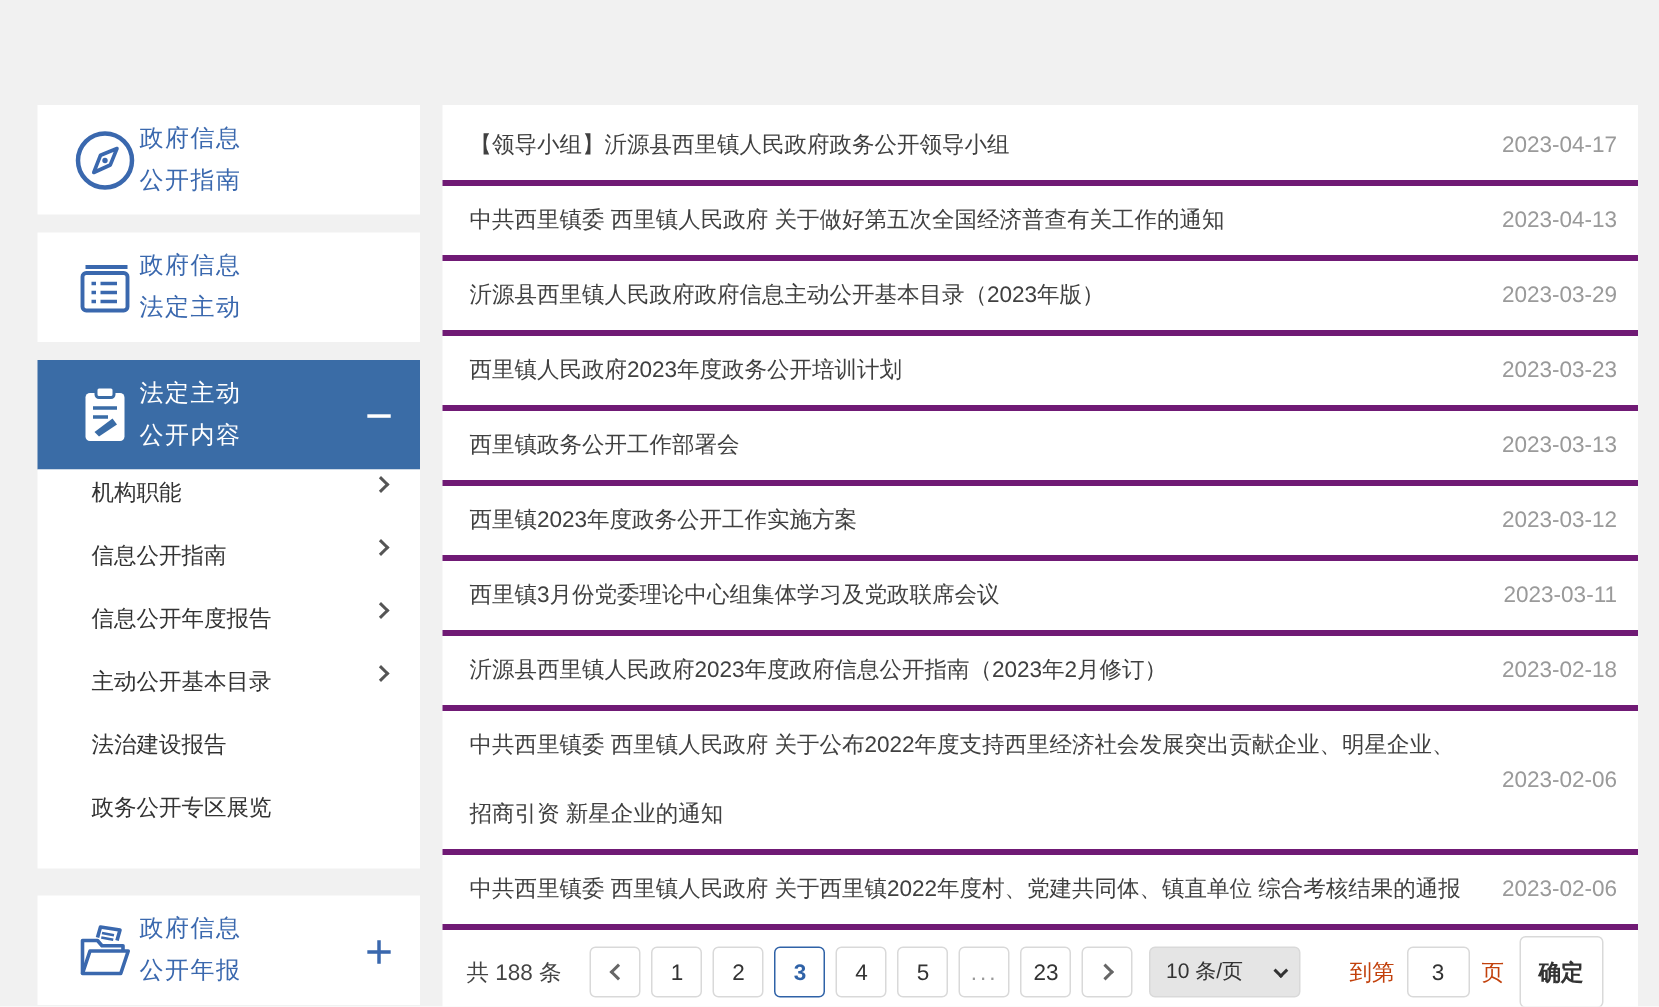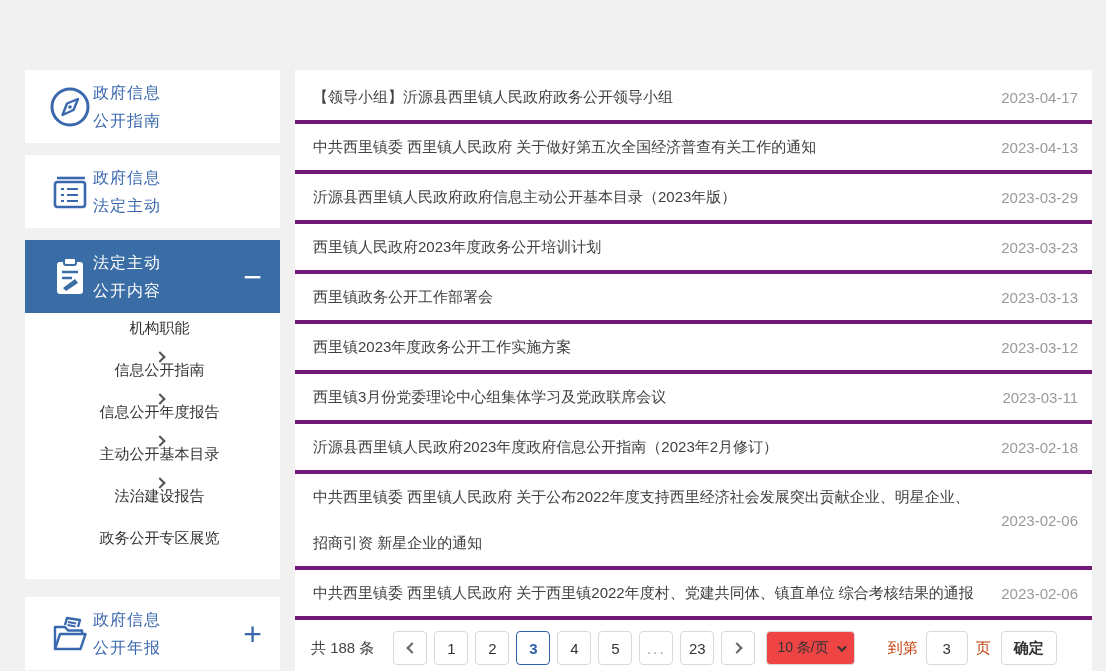--- a/index.html
+++ b/index.html
@@ -24,23 +24,23 @@
   .side-card .toggle {
     margin-right:18px; font-size:32px; font-weight:400;
     color:#3a68ae; line-height:30px;
   }
   .side-card.active { background:#3a6ca6; }
   .side-card.active .labels, .side-card.active .toggle { color:#ffffff; }
   .side-card.card-active-group { margin-bottom:0; }
 
   .submenu { background:#fff; padding:6px 0 8px 0; margin-bottom:18px; }
   .submenu-item {
-    height:42px; display:flex; align-items:center;
+    height:42px; display:flex; align-items:flex-start;
     padding:0 22px 0 36px; cursor:pointer;
-    color:#333; font-size:15px;flex-direction:column;
+    color:#333; font-size:15px;
   }
   .submenu-item .label { flex:1; }
   .chev {
     width:8px; height:8px; border-top:2px solid #555; border-right:2px solid #555;
     transform:rotate(45deg); display:inline-block;
   }
 
   
   .content {
     position:absolute; left:295px; top:70px; width:797px; height:640px;
@@ -67,37 +67,37 @@
     border:1px solid #d9d9d9; border-radius:4px;
     display:flex; align-items:center; justify-content:center;
     font-size:15px; color:#333; cursor:pointer; padding:0 6px;
   }
   .pg-btn.active { border-color:#2f62a7; color:#2f62a7; font-weight:bold; }
   .pg-btn.ellipsis { color:#999; letter-spacing:2px; }
   .chev-left  { transform:rotate(-135deg); margin-left:3px; }
   .chev-right { transform:rotate(45deg);  margin-right:3px; }
   .pg-chev { border-color:#666; }
   .page-size {
-    height:34px; border:1px solid #d9d9d9; border-radius:4px; background:#ef4444;
-    display:flex; align-items:center; gap:8px; padding:0 10px;
+    height:34px; border:1px solid #d9d9d9; border-radius:4px; background:#e5e5e5;
+    display:flex; align-items:center; gap:20px; padding:0 10px;
     font-size:14px; color:#333; cursor:pointer; margin-left:4px;
   }
   .caret-down {
     width:7px; height:7px; border-right:2px solid #333; border-bottom:2px solid #333;
     transform:rotate(45deg) translateY(-2px); display:inline-block;
   }
   .goto { display:flex; align-items:center; gap:8px; margin-left:26px; }
   .goto .goto-label { color:#c2410c; font-size:15px; white-space:nowrap; }
   .goto input {
     width:42px; height:34px; border:1px solid #d9d9d9; border-radius:4px;
     text-align:center; font-size:15px; color:#333; outline:none;
     font-family:"Liberation Sans","DejaVu Sans",sans-serif;
   }
   .confirm-btn {
-    height:34px; padding:0 12px; background:#fff;
+    height:48px; padding:0 12px; background:#fff;
     border:1px solid #d9d9d9; border-radius:4px;
     font-size:15px; font-weight:bold; color:#333; cursor:pointer; margin-left:2px;
   }
   svg { display:block; }
 </style>
 </head>
 <body>
 
 <aside class="sidebar">
 

